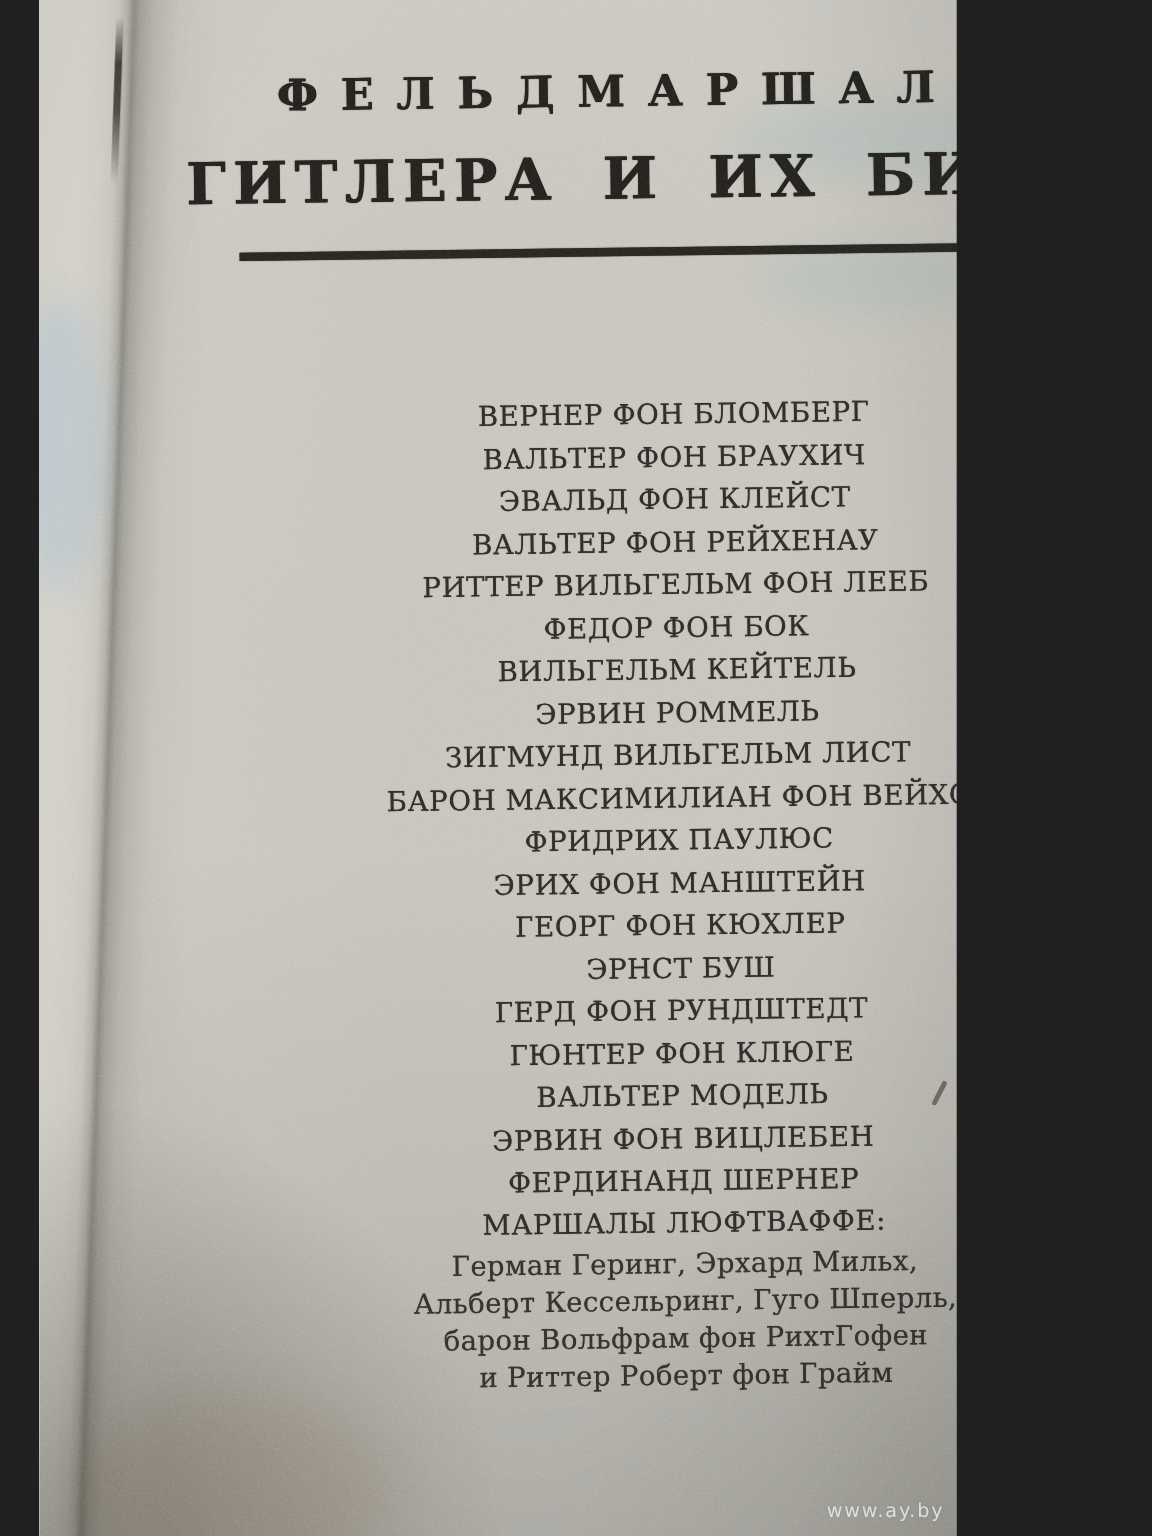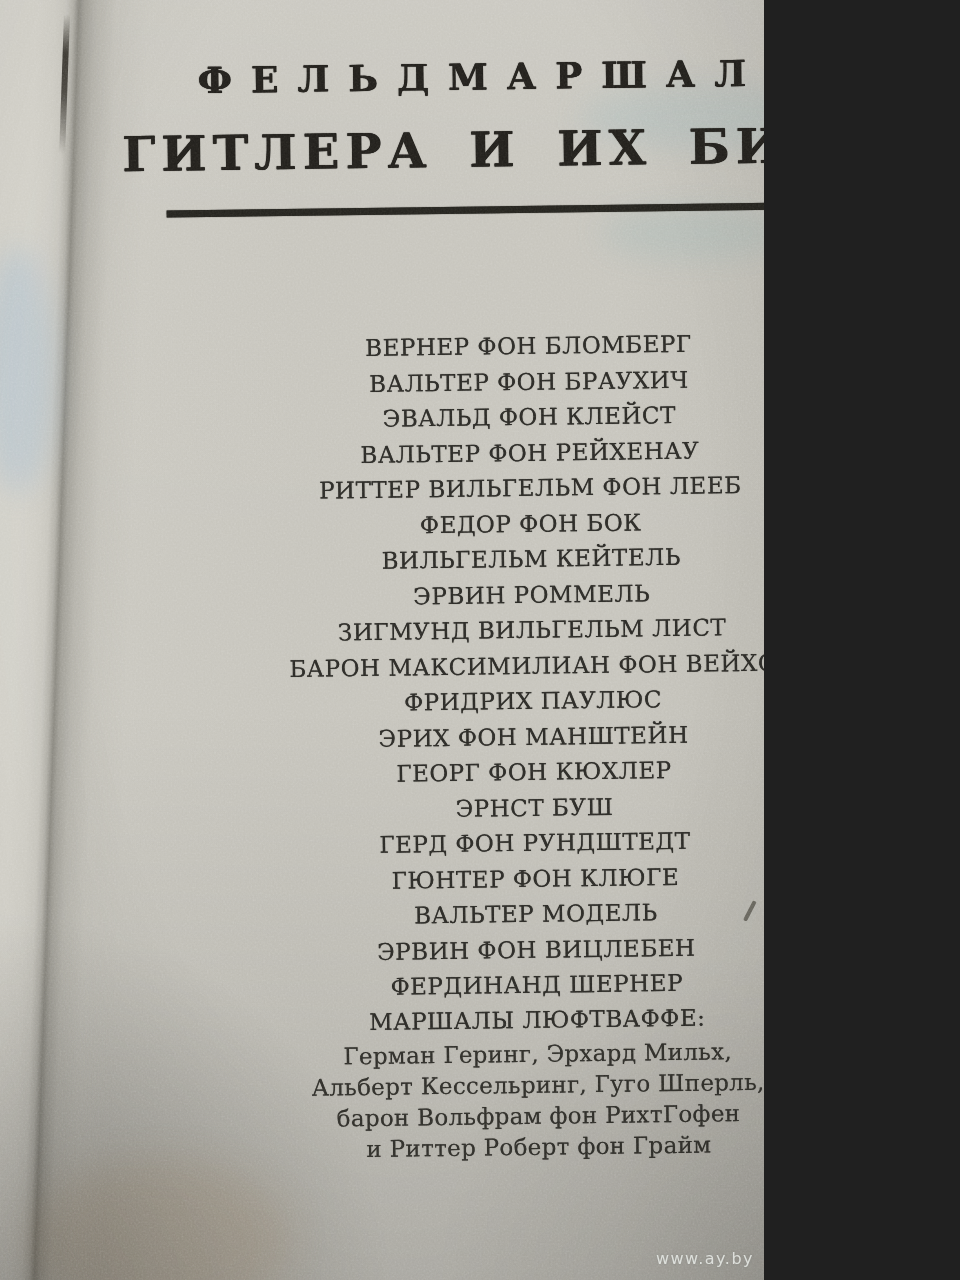--- a/index.html
+++ b/index.html
@@ -7,20 +7,21 @@
     position: relative;
     width: 764px; height: 1280px;
     overflow: hidden;
     background-color: var(--paper, #c5c3bb);
     background-image:
       linear-gradient(180deg, rgba(255,255,255,0.07) 0px, rgba(255,255,255,0.02) 220px,
                       rgba(0,0,0,0) 55%, rgba(0,0,0,0.05) 78%, rgba(0,0,0,0.12) 100%),
       linear-gradient(90deg, #c9c7bf 120px, #c6c4bc 300px, #c6c4bc 620px,
                       #bbb9b1 820px, #b0aea8 935px, #aaa8a2 960px);
     font-family: "DejaVu Serif", "Liberation Serif", serif;
+    margin-left: 33px;
   }
   .soft { position: absolute; inset: 0; filter: blur(0.4px); }
 
   
   .left-page {
     position: absolute; top: -24px; left: -30px; width: 180px; height: 1340px;
     transform: rotate(2deg); transform-origin: 0 0;
     background: linear-gradient(90deg,
       var(--left-page-paper, #d7d5cd) 0%, #d7d5cd 38%, #d2d0c8 48%, #cac8c0 54%,
       #b3b1a9 58%, #8d8b83 61%, #a3a199 64%, #b5b3ab 70%,

